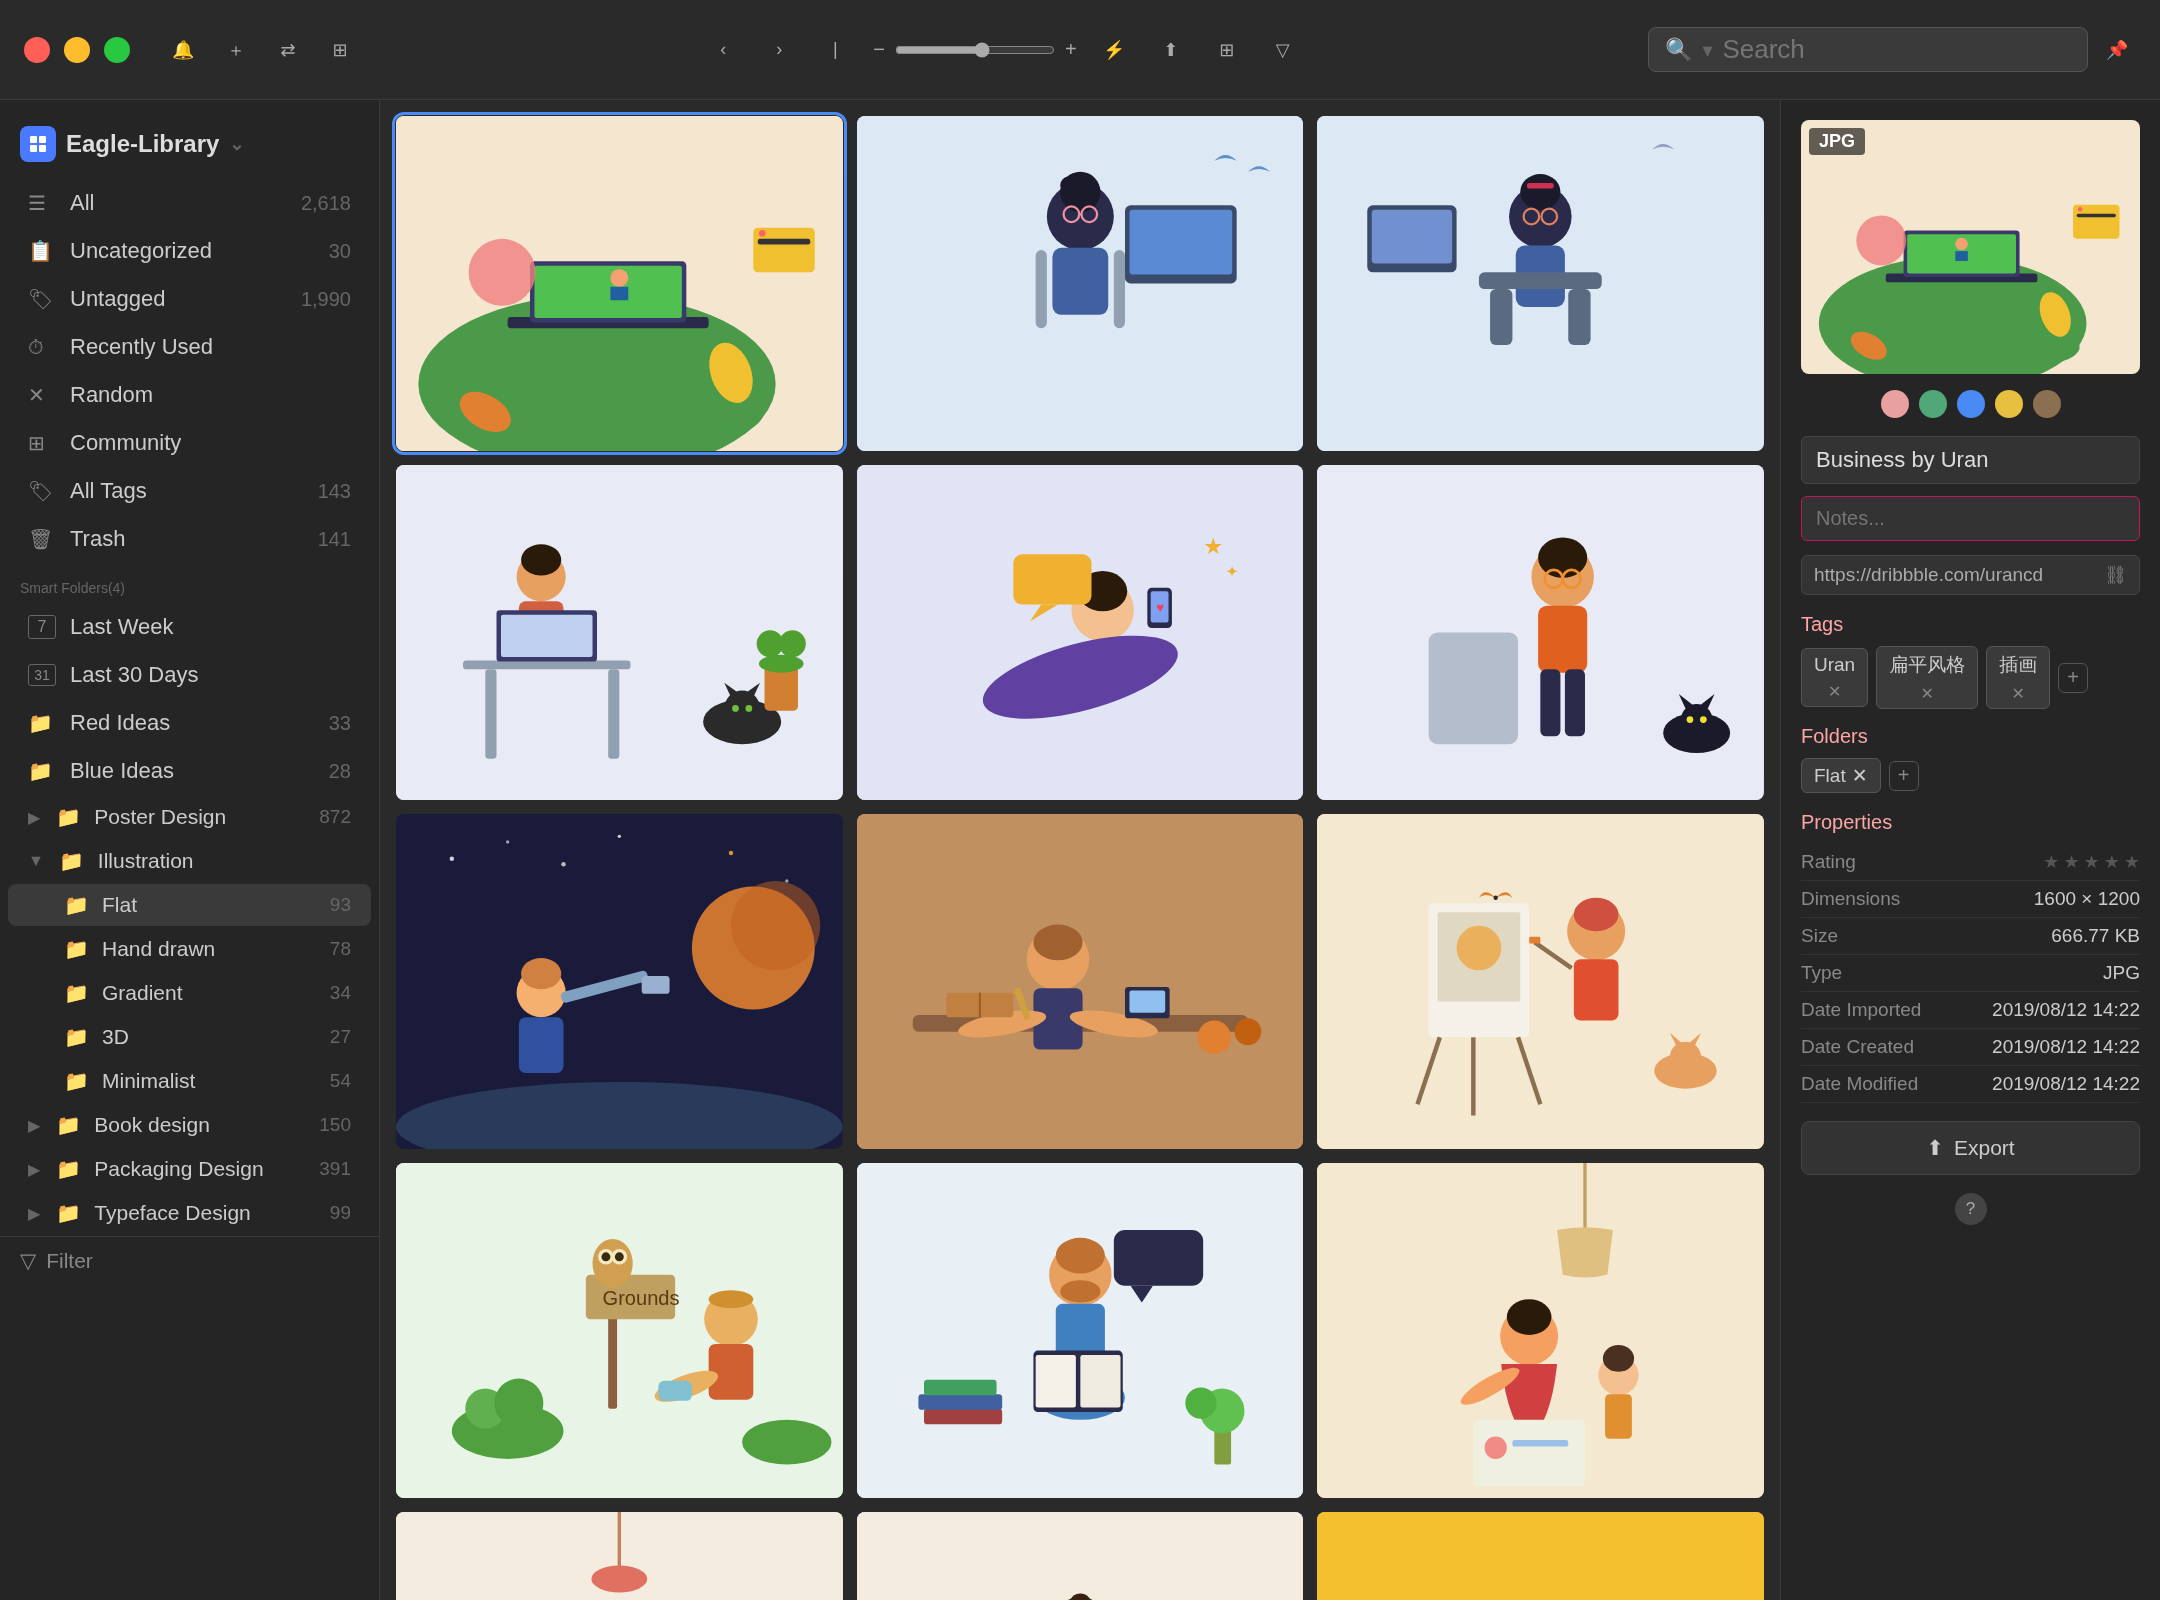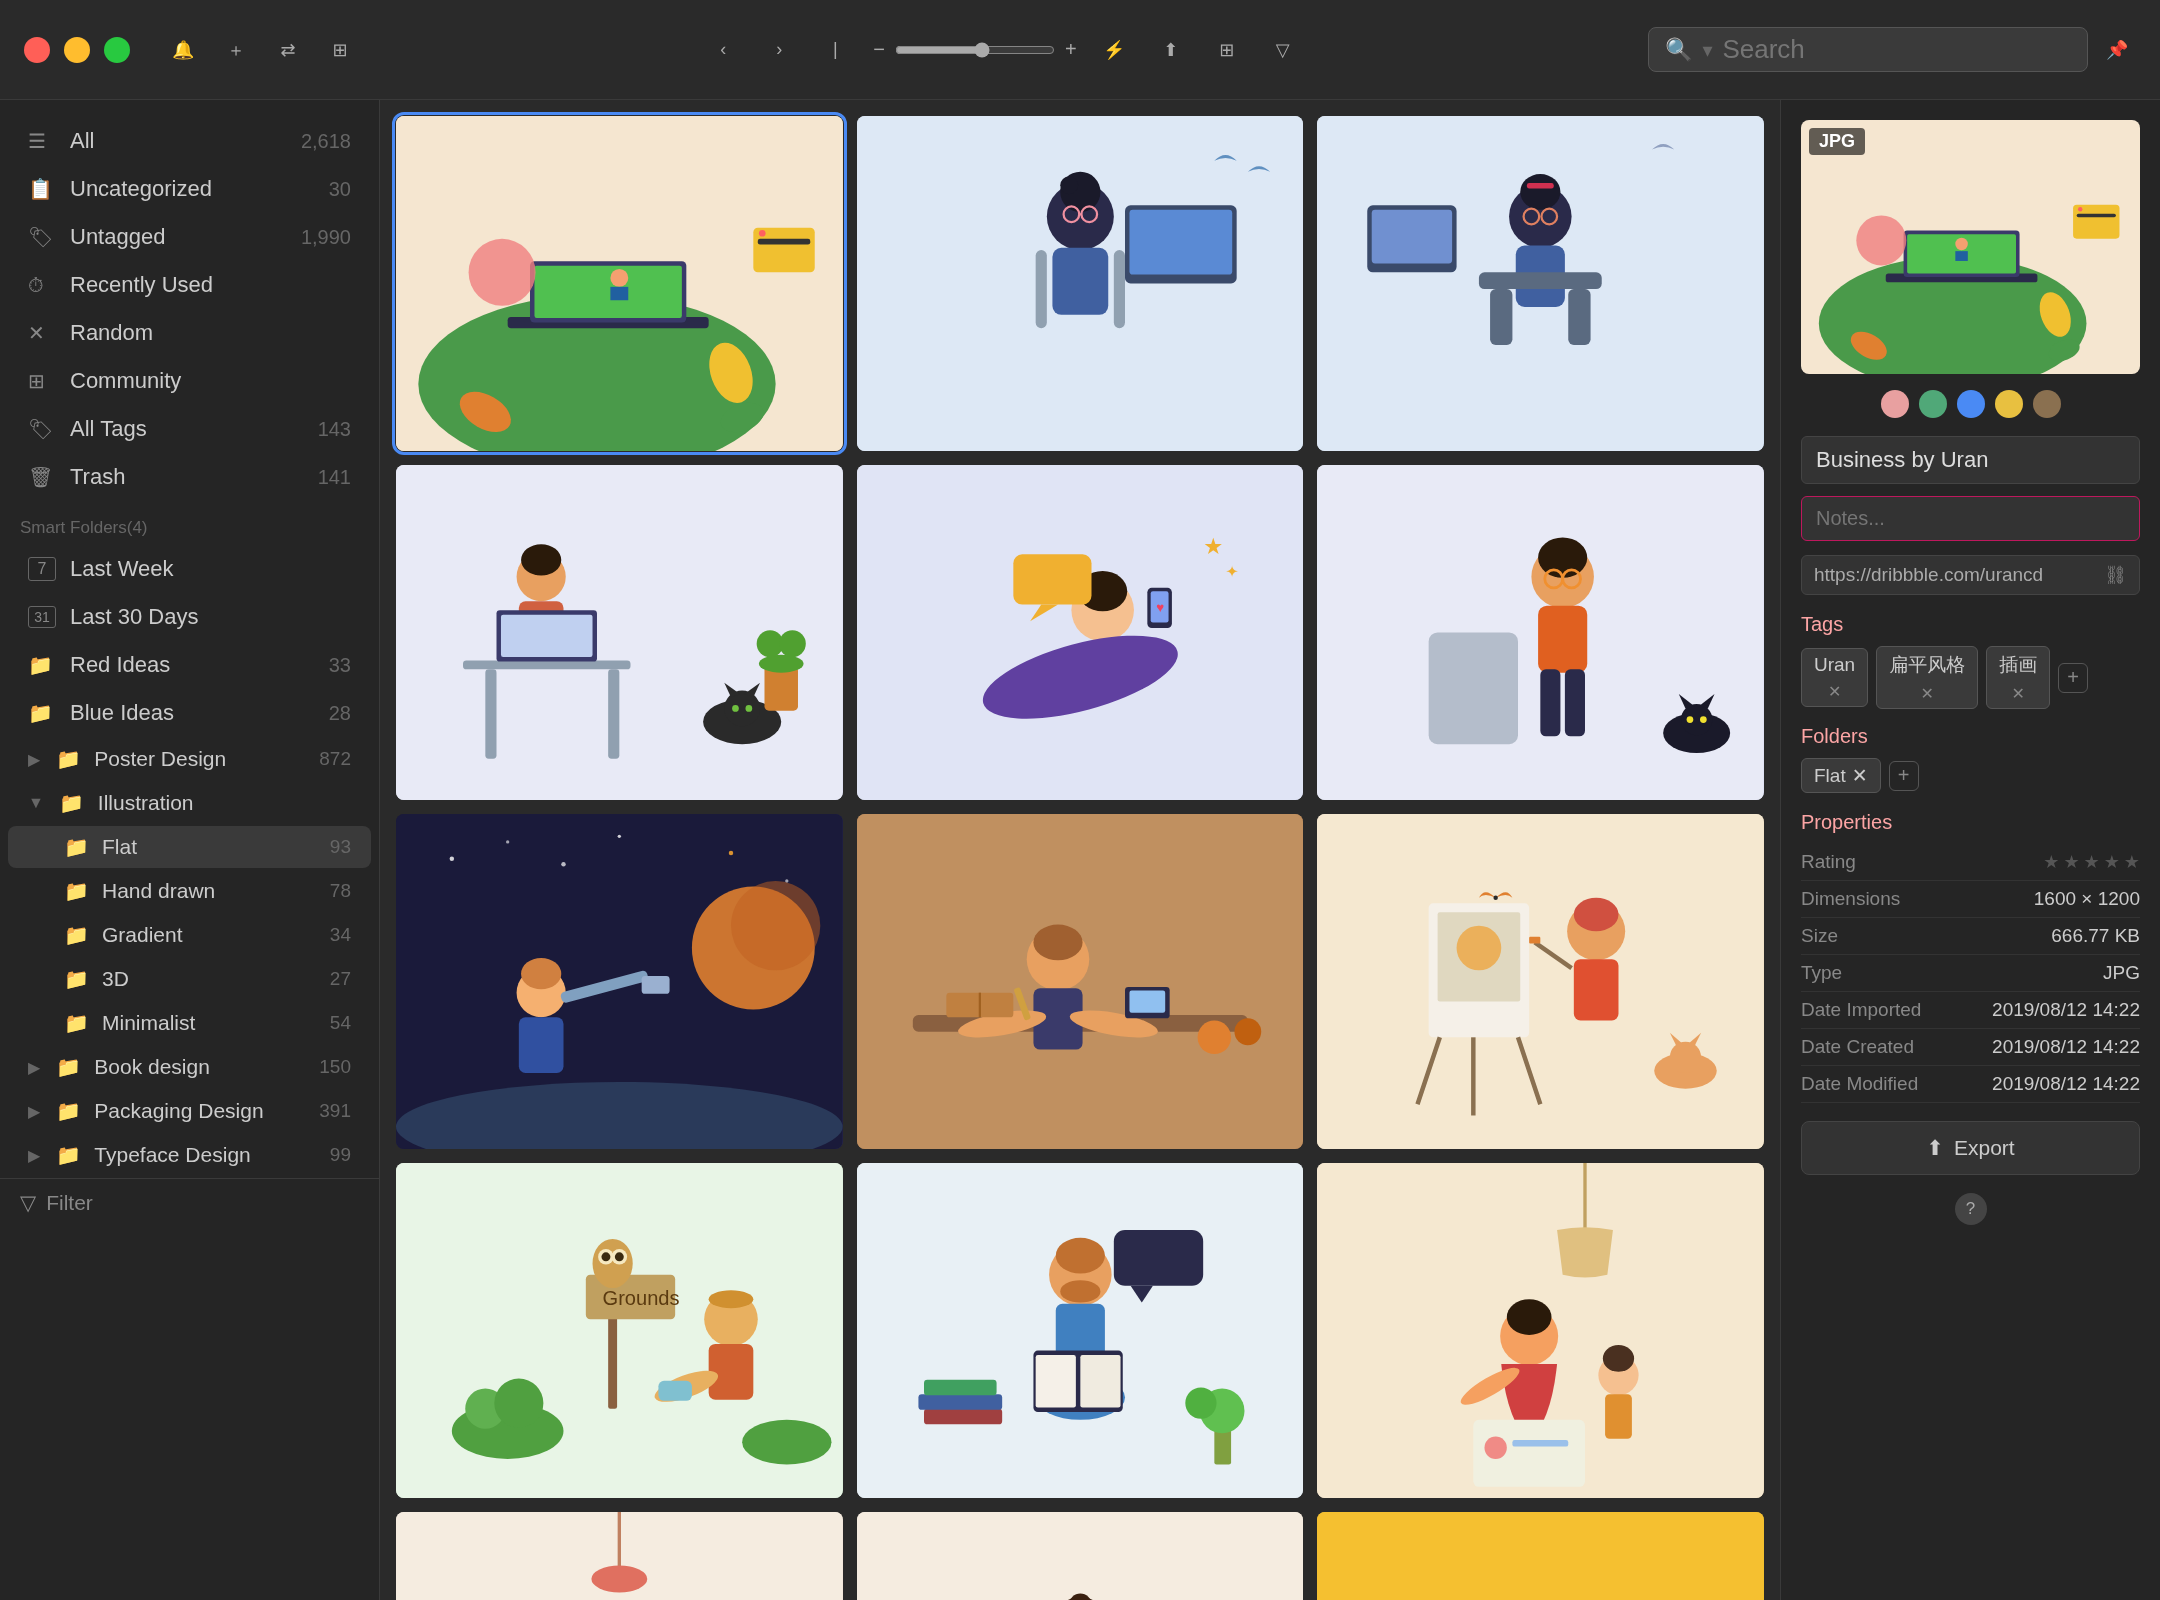--- a/index.html
+++ b/index.html
@@ -121,21 +121,21 @@
       margin: 2px 8px;
       gap: 14px;
       font-size: 22px;
     }
     .sidebar-item .icon { font-size: 20px; color: #888; width: 28px; flex-shrink: 0; }
     .sidebar-item .label { flex: 1; color: #ccc; }
     .sidebar-item .count { color: #666; font-size: 20px; }
 
     .sidebar-section-title {
       padding: 16px 20px 6px;
-      font-size: 17px;
+      font-size: 14px;
       color: #666;
       text-transform: none;
       letter-spacing: 0;
     }
 
     .library-header {
       display: flex;
       align-items: center;
       padding: 10px 20px 16px;
       gap: 10px;
@@ -468,20 +468,32 @@
       <input type="text" placeholder="Search" style="">
     </div>
     <button class="titlebar-btn">📌</button>
   </div>
 </div>
 
 <div class="main-layout">
 
   <div class="sidebar">
 
+    <div class="library-header">
+      <div class="library-icon">
+        <svg width="20" height="20" viewBox="0 0 20 20" fill="none">
+          <rect x="2" y="2" width="7" height="7" rx="1" fill="white"></rect>
+          <rect x="11" y="2" width="7" height="7" rx="1" fill="white"></rect>
+          <rect x="2" y="11" width="7" height="7" rx="1" fill="white"></rect>
+          <rect x="11" y="11" width="7" height="7" rx="1" fill="white"></rect>
+        </svg>
+      </div>
+      <span>Eagle-Library</span>
+      <span style="color:#666;font-size:18px;">⌄</span>
+    </div>
 
     <div class="sidebar-item">
       <span class="icon">☰</span>
       <span class="label">All</span>
       <span class="count">2,618</span>
     </div>
 
     <div class="sidebar-item">
       <span class="icon">📋</span>
       <span class="label">Uncategorized</span>

